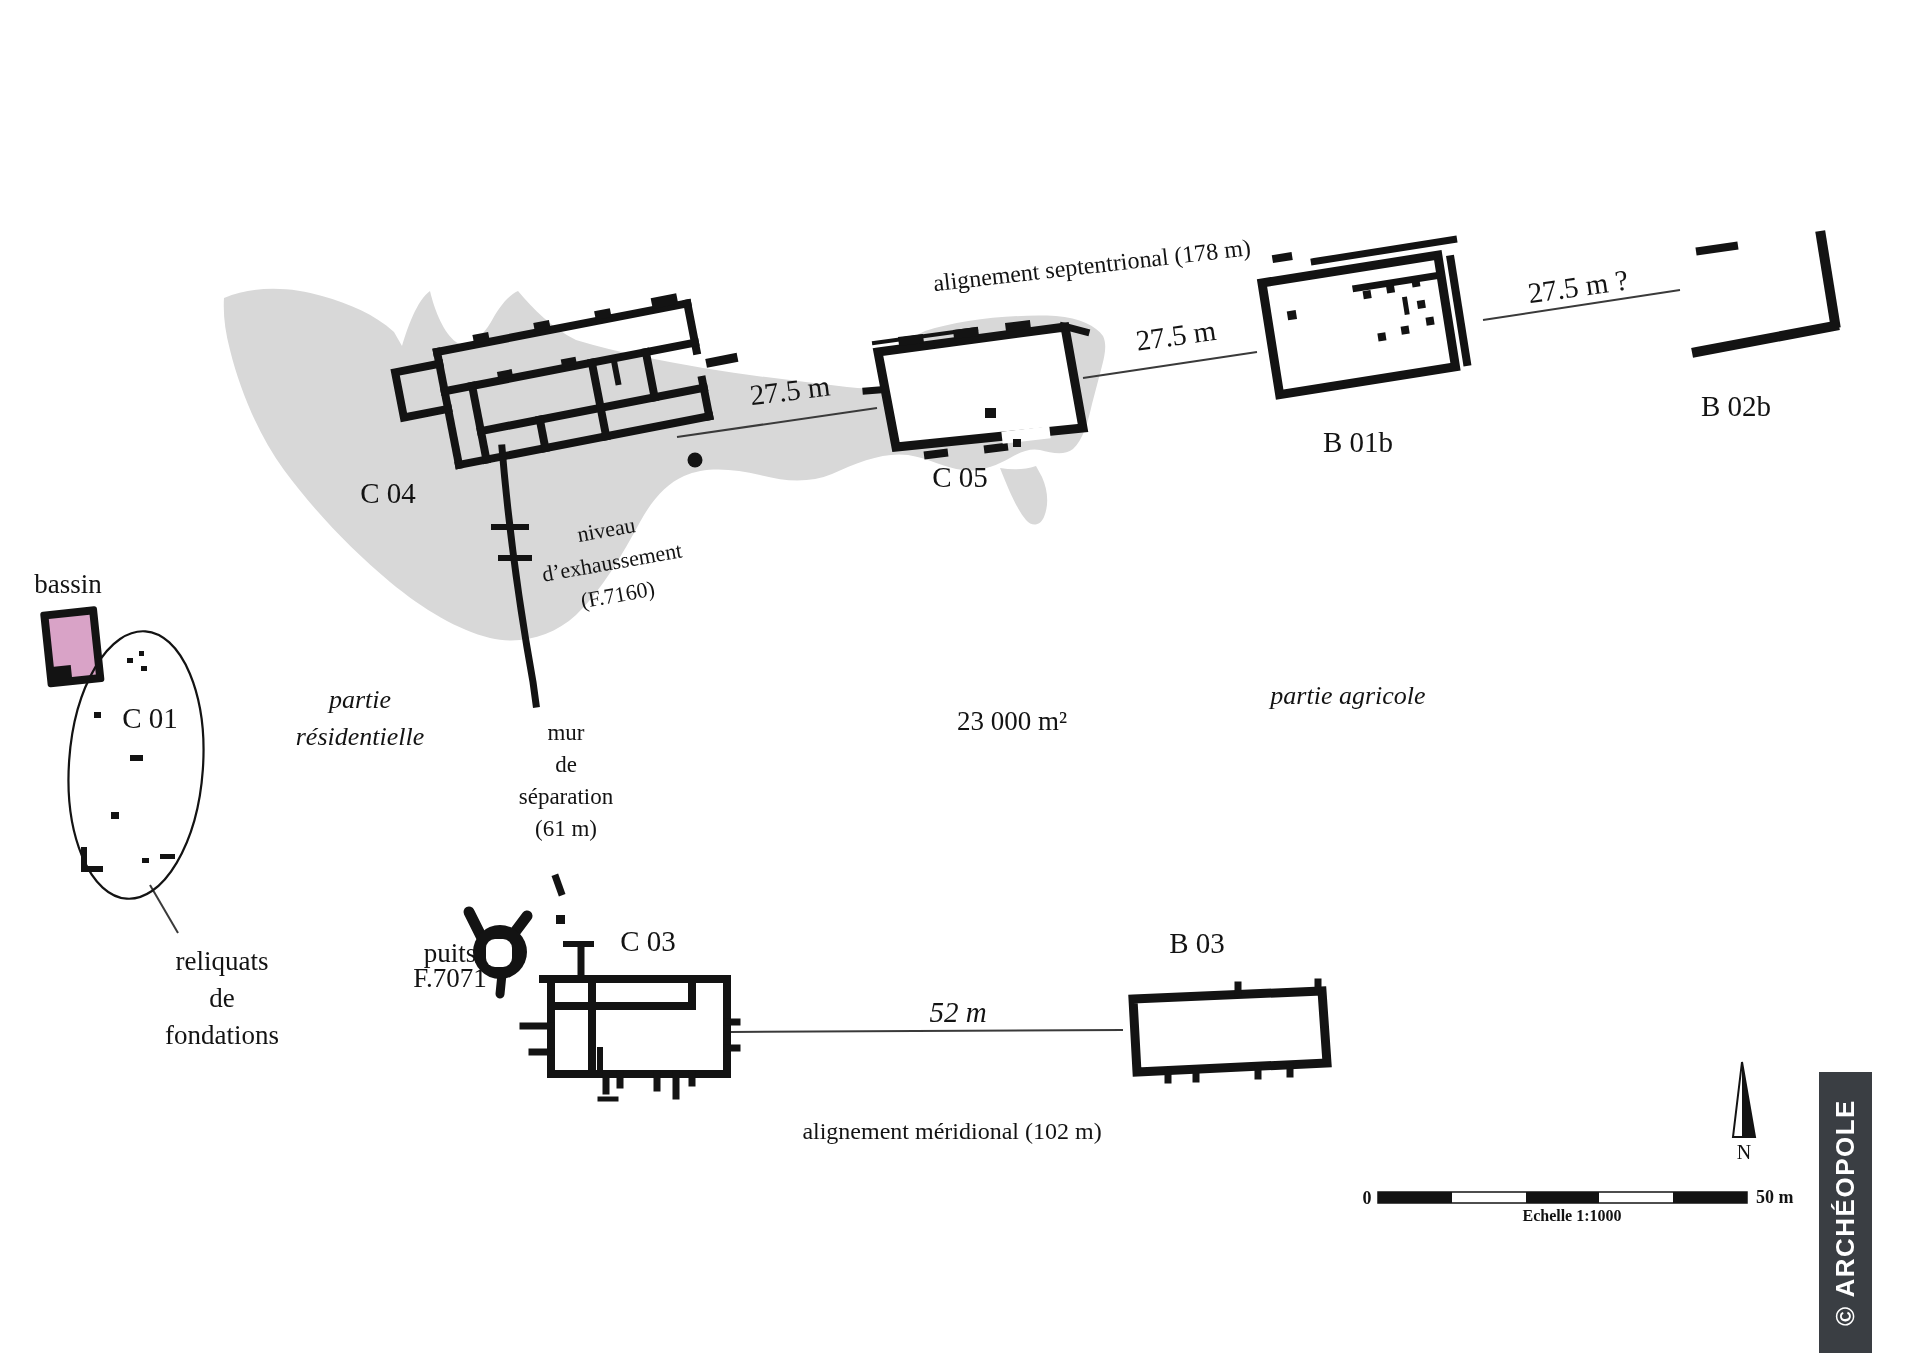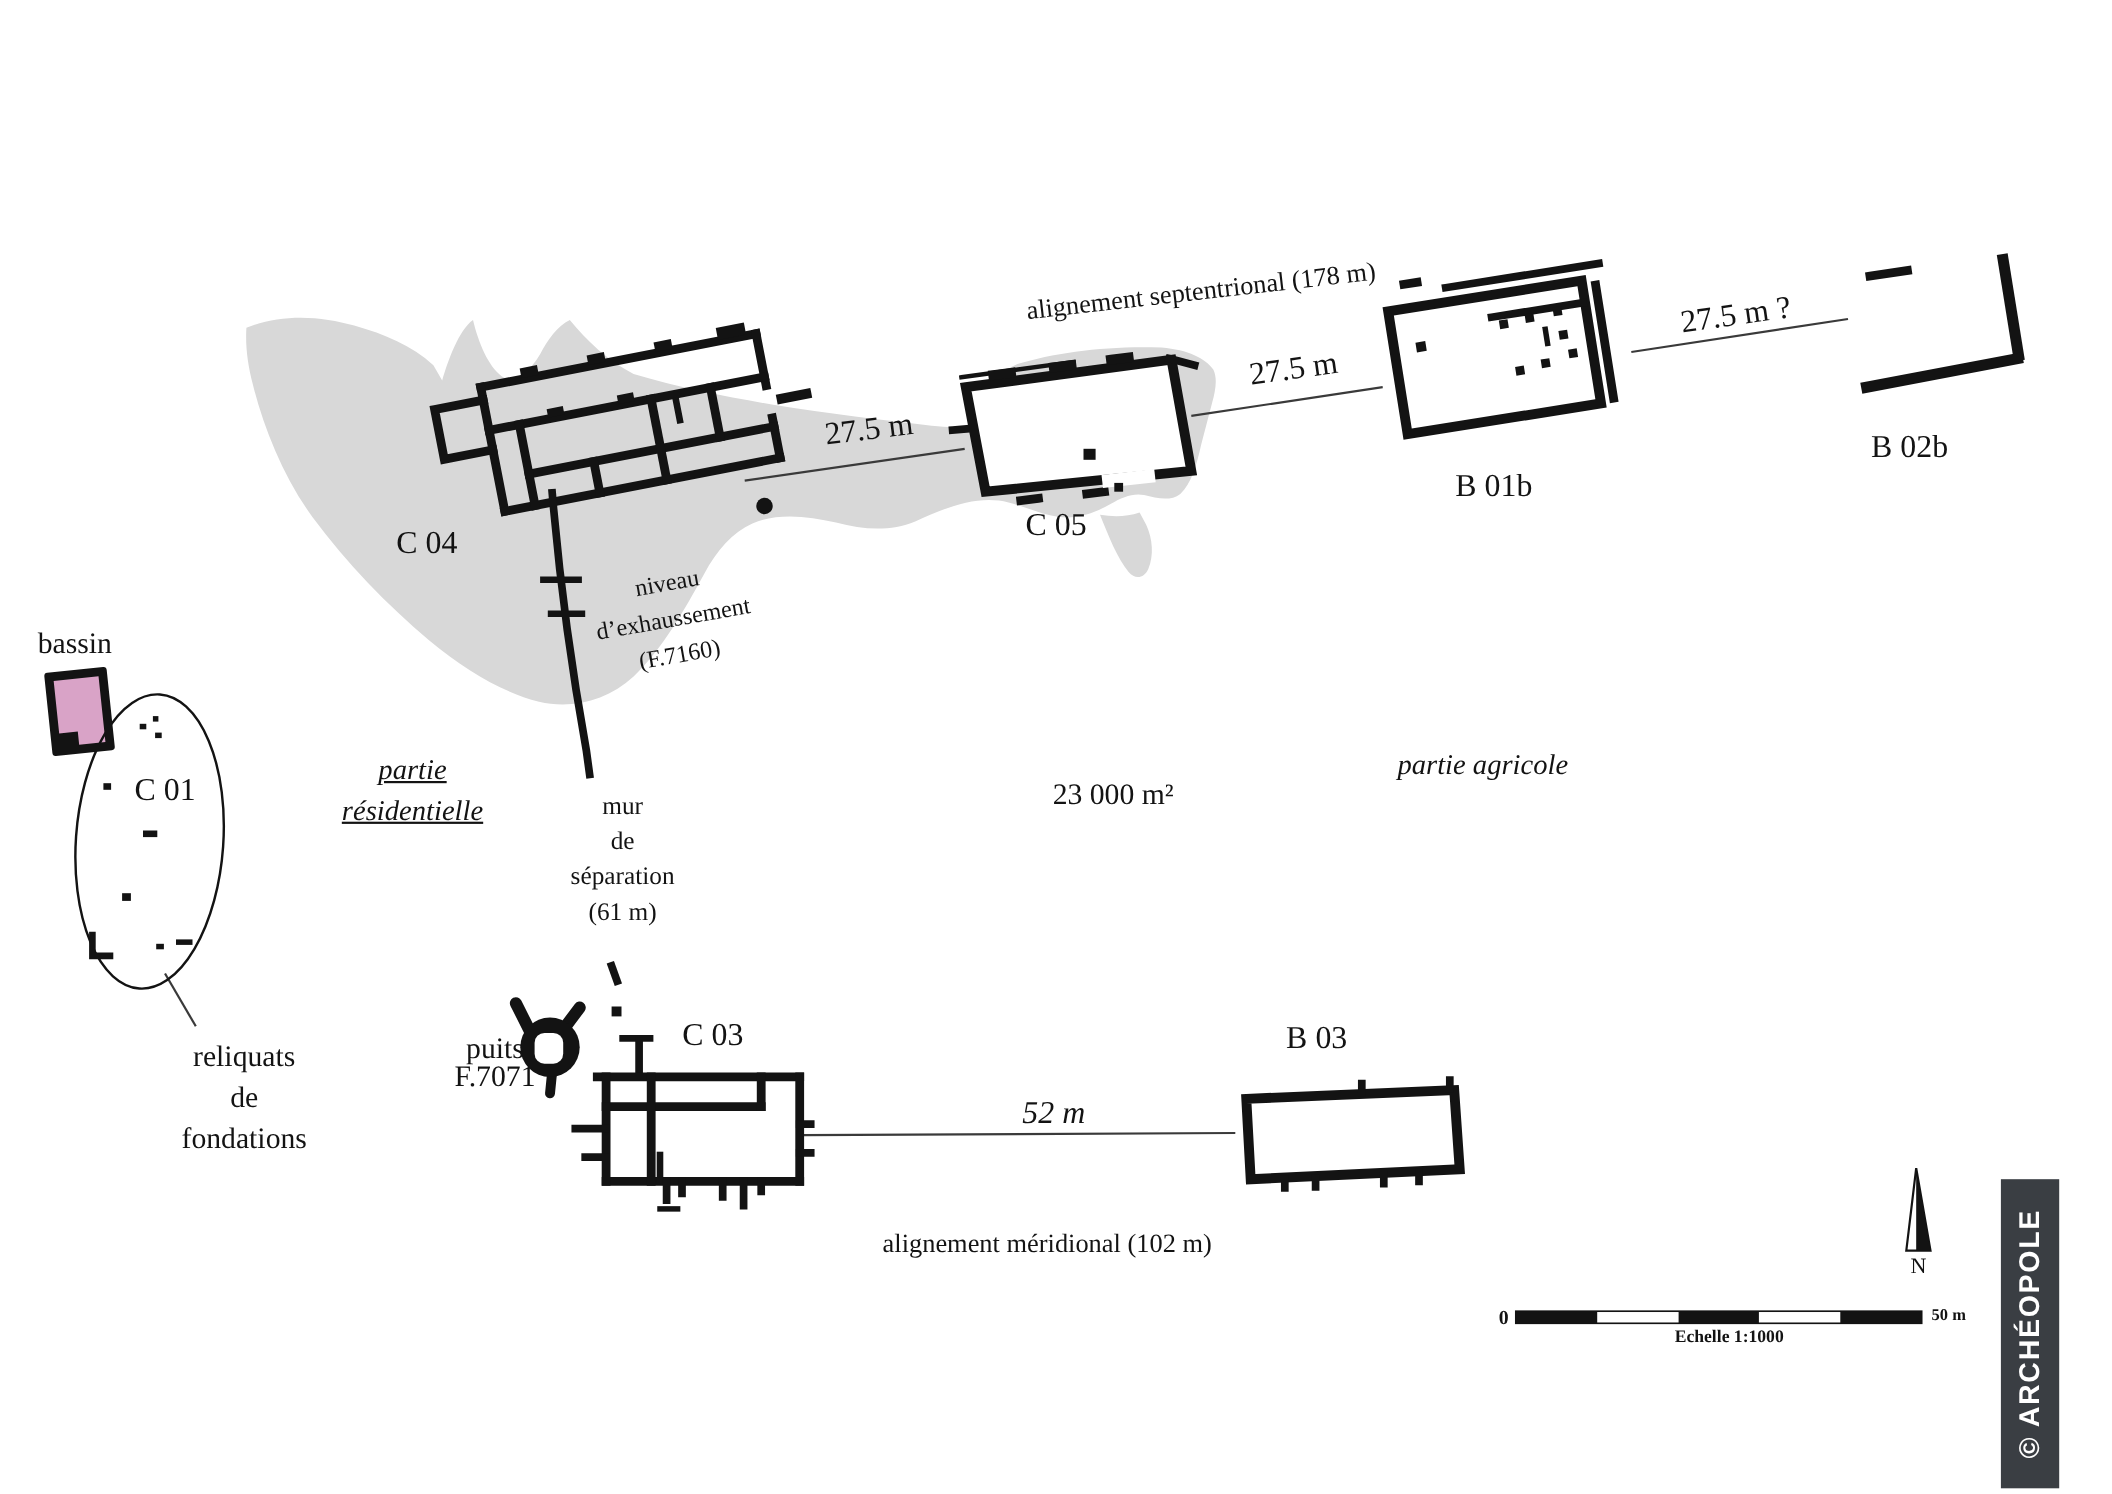--- a/index.html
+++ b/index.html
@@ -198,21 +198,21 @@
 
   <div class="lbl" style="left:388px;top:494px;font-size:29px;white-space:nowrap;">C 04</div>
   <div class="lbl" style="left:960px;top:478px;font-size:29px;white-space:nowrap;">C 05</div>
   <div class="lbl" style="left:1358px;top:443px;font-size:29px;white-space:nowrap;">B 01b</div>
   <div class="lbl" style="left:1736px;top:407px;font-size:29px;white-space:nowrap;">B 02b</div>
   <div class="lbl" style="left:150px;top:719px;font-size:29px;white-space:nowrap;">C 01</div>
   <div class="lbl" style="left:648px;top:942px;font-size:29px;white-space:nowrap;">C 03</div>
   <div class="lbl" style="left:1197px;top:944px;font-size:29px;white-space:nowrap;">B 03</div>
 
   <div class="lbl" style="left:68px;top:585px;font-size:27px;white-space:nowrap;">bassin</div>
-  <div class="lbl it" style="left:375px;top:718px;font-size:26px;line-height:37px;text-decoration:underline;">partie
+  <div class="lbl it" style="left:360px;top:718px;font-size:26px;line-height:37px;">partie
 résidentielle</div>
   <div class="lbl it" style="left:1348px;top:696px;font-size:26px;white-space:nowrap;">partie agricole</div>
   <div class="lbl" style="left:1012px;top:722px;font-size:27px;white-space:nowrap;">23 000 m²</div>
 
   <div class="lbl" style="left:566px;top:781px;font-size:23px;line-height:32px;">mur
 de
 séparation
 (61 m)</div>
   <div class="lbl" style="left:612px;top:562px;font-size:22px;line-height:33px;transform:translate(-50%,-50%) rotate(-10deg);">niveau
 d’exhaussement
@@ -220,20 +220,20 @@
   <div class="lbl" style="left:450px;top:966px;font-size:27px;line-height:25px;">puits
 F.7071</div>
   <div class="lbl" style="left:222px;top:998px;font-size:27px;line-height:37px;">reliquats
 de
 fondations</div>
 
   <div class="lbl" style="left:952px;top:1132px;font-size:24px;white-space:nowrap;text-align:right;">alignement méridional (102 m)</div>
 
   <div class="lbl" style="left:1744px;top:1152px;font-size:20px;white-space:nowrap;">N</div>
   <div class="lbl b" style="left:1367px;top:1198px;font-size:18px;white-space:nowrap;">0</div>
-  <div class="lbl b" style="left:1756px;top:1197px;font-size:15px;transform:translate(0,-50%);text-align:left;white-space:nowrap;">50 m</div>
+  <div class="lbl b" style="left:1756px;top:1197px;font-size:18px;transform:translate(0,-50%);text-align:left;white-space:nowrap;">50 m</div>
   <div class="lbl b" style="left:1572px;top:1216px;font-size:16px;white-space:nowrap;">Echelle 1:1000</div>
 
   <div class="logo">
     <span class="logo-text">© ARCHÉOPOLE</span>
   </div>
 
 </div>
 
 </body></html>

